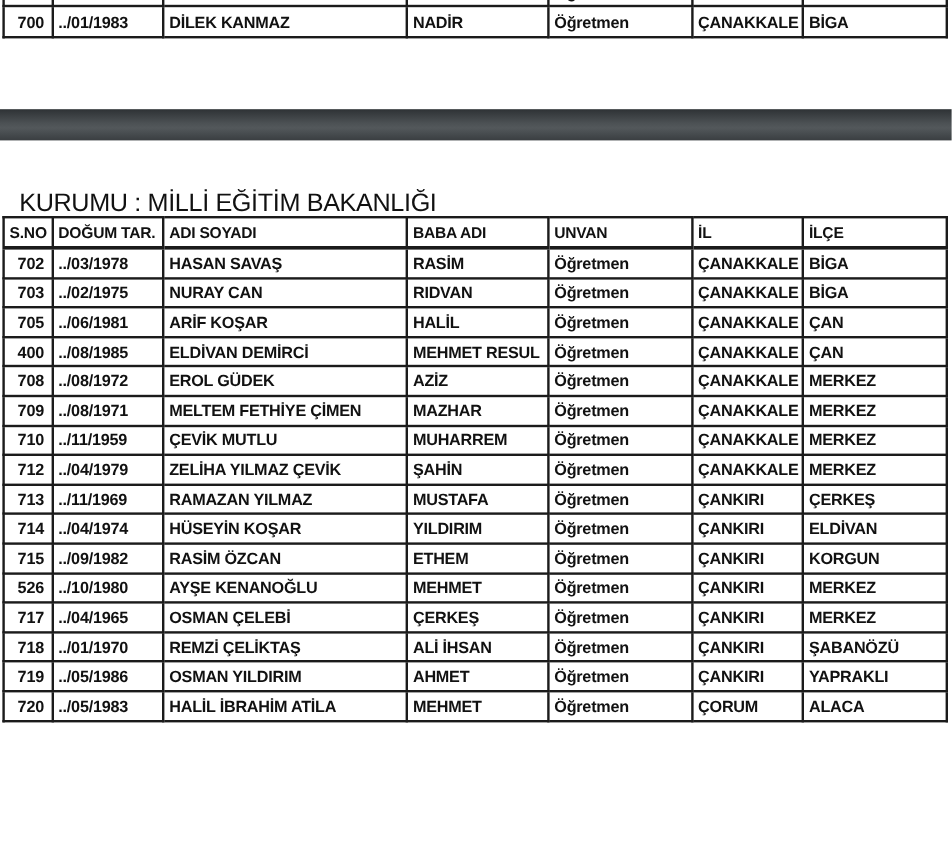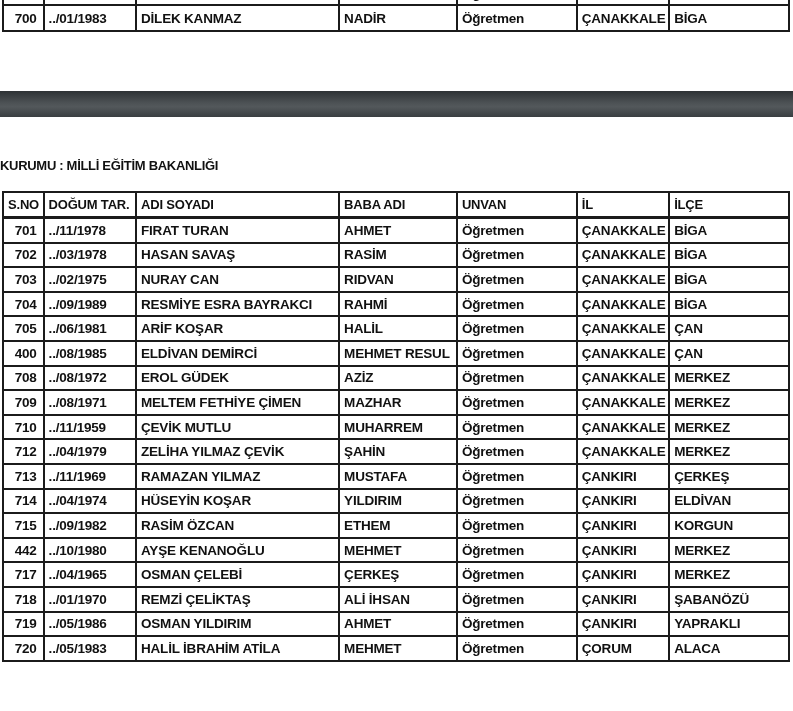--- a/index.html
+++ b/index.html
@@ -73,30 +73,30 @@
     left: 0;
     top: 91px;
     width: 793px;
     height: 26px;
     background: linear-gradient(180deg, #2e3235 0%, #4c5154 45%, #53585b 60%, #464b4e 80%, #3a3e41 100%);
   }
 
   
   .section-title {
     position: absolute;
-    left: 0;
+    left: 16px;
     top: 158px;
-    font-size: 13px;
-    font-weight: 700;
+    font-size: 21px;
+    font-weight: 400;
     letter-spacing: -0.3px;
     white-space: nowrap;
   }
 
   
-  #main-table { top: 191px; border-radius: 14px; }
+  #main-table { top: 180px; border-radius: 14px; }
   #main-table th { height: 21px; font-size: 13px; }
   #main-table td { height: 20.6px; }
 </style>
 </head>
 <body>
 
 <table class="scan-table" id="top-table">
   <colgroup>
     <col class="col-sno">
       <col class="col-dob">
@@ -152,56 +152,38 @@
       <th>DOĞUM TAR.</th>
       <th>ADI SOYADI</th>
       <th>BABA ADI</th>
       <th>UNVAN</th>
       <th>İL</th>
       <th>İLÇE</th>
     </tr>
   </thead>
   <tbody id="main-table-body">
       <tr>
-        <td class="cell-sno">701</td>
-        <td>../11/1978</td>
-        <td>FIRAT TURAN</td>
-        <td>AHMET</td>
-        <td>Öğretmen</td>
-        <td>ÇANAKKALE</td>
-        <td>BİGA</td>
-      </tr>
-      <tr>
         <td class="cell-sno">702</td>
         <td>../03/1978</td>
         <td>HASAN SAVAŞ</td>
         <td>RASİM</td>
         <td>Öğretmen</td>
         <td>ÇANAKKALE</td>
         <td>BİGA</td>
       </tr>
       <tr>
         <td class="cell-sno">703</td>
         <td>../02/1975</td>
         <td>NURAY CAN</td>
         <td>RIDVAN</td>
         <td>Öğretmen</td>
         <td>ÇANAKKALE</td>
         <td>BİGA</td>
       </tr>
       <tr>
-        <td class="cell-sno">704</td>
-        <td>../09/1989</td>
-        <td>RESMİYE ESRA BAYRAKCI</td>
-        <td>RAHMİ</td>
-        <td>Öğretmen</td>
-        <td>ÇANAKKALE</td>
-        <td>BİGA</td>
-      </tr>
-      <tr>
         <td class="cell-sno">705</td>
         <td>../06/1981</td>
         <td>ARİF KOŞAR</td>
         <td>HALİL</td>
         <td>Öğretmen</td>
         <td>ÇANAKKALE</td>
         <td>ÇAN</td>
       </tr>
       <tr>
         <td class="cell-sno">400</td>
@@ -269,21 +251,21 @@
       <tr>
         <td class="cell-sno">715</td>
         <td>../09/1982</td>
         <td>RASİM ÖZCAN</td>
         <td>ETHEM</td>
         <td>Öğretmen</td>
         <td>ÇANKIRI</td>
         <td>KORGUN</td>
       </tr>
       <tr>
-        <td class="cell-sno">442</td>
+        <td class="cell-sno">526</td>
         <td>../10/1980</td>
         <td>AYŞE KENANOĞLU</td>
         <td>MEHMET</td>
         <td>Öğretmen</td>
         <td>ÇANKIRI</td>
         <td>MERKEZ</td>
       </tr>
       <tr>
         <td class="cell-sno">717</td>
         <td>../04/1965</td>

